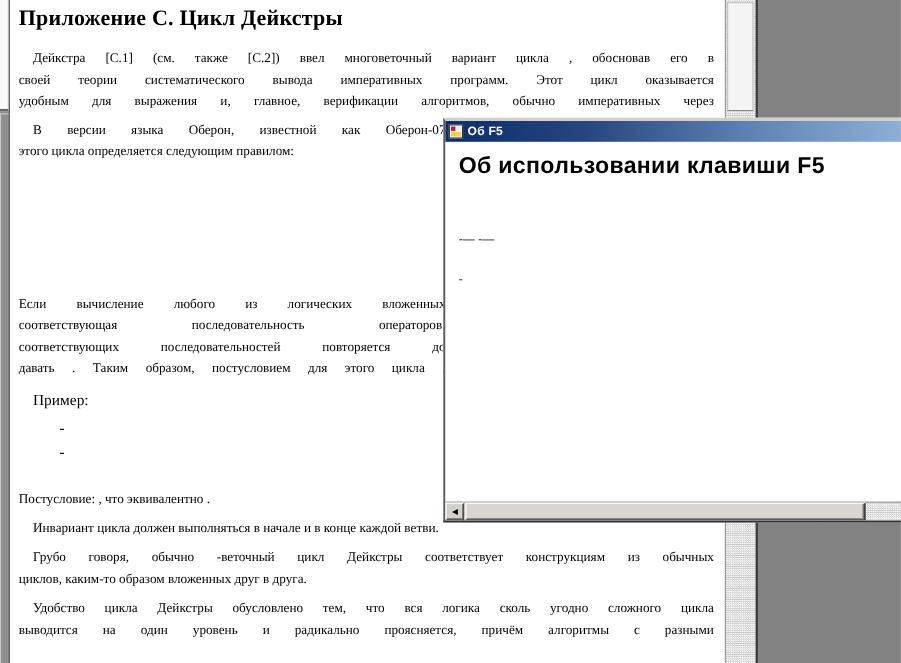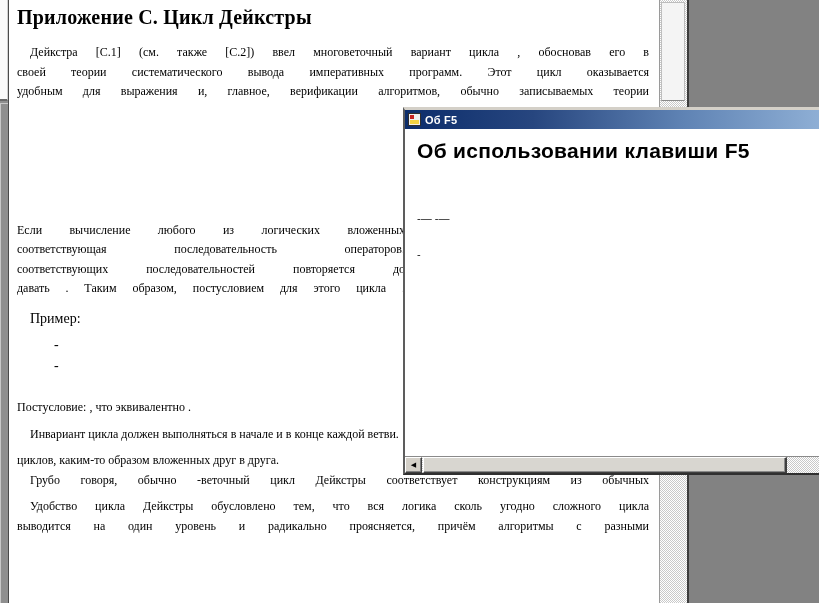--- a/index.html
+++ b/index.html
@@ -123,23 +123,27 @@
       <div class="track-low"></div>
     </div>
     <div class="doc-border-left"></div>
 
     <div class="doc-area">
       <div class="doc-title">Приложение С. Цикл Дейкстры</div>
 
       <div class="para">
         <span class="ln j ind">Дейкстра [C.1] (см. также [C.2]) ввел многоветочный вариант цикла , обосновав его в</span>
         <span class="ln j">своей теории систематического вывода императивных программ. Этот цикл оказывается</span>
-        <span class="ln j">удобным для выражения и, главное, верификации алгоритмов, обычно записываемых теории</span>
-      </div>
-
+        <span class="ln j">удобным для выражения и, главное, верификации алгоритмов, обычно императивных через</span>
+      </div>
+
+      <div class="para">
+        <span class="ln j cut ind">В версии языка Оберон, известной как Оберон-07</span>
+        <span class="ln">этого цикла определяется следующим правилом:</span>
+      </div>
 
       <div class="spacer-block"></div>
 
       <div class="para">
         <span class="ln j cut">Если вычисление любого из логических вложенных</span>
         <span class="ln j cut">соответствующая последовательность операторов.</span>
         <span class="ln j cut">соответствующих последовательностей повторяется до</span>
         <span class="ln j cut">давать . Таким образом, постусловием для этого цикла .</span>
       </div>
 
@@ -151,22 +155,22 @@
 
       <div class="para">
         <span class="ln">Постусловие: , что эквивалентно .</span>
       </div>
 
       <div class="para">
         <span class="ln ind">Инвариант цикла должен выполняться в начале и в конце каждой ветви.</span>
       </div>
 
       <div class="para">
+        <span class="ln j ind">Грубо говоря, обычно -веточный цикл Дейкстры соответствует конструкциям из  обычных</span>
         <span class="ln">циклов, каким-то образом вложенных друг в друга.</span>
-        <span class="ln j ind">Грубо говоря, обычно -веточный цикл Дейкстры соответствует конструкциям из  обычных</span>
       </div>
 
       <div class="para">
         <span class="ln j ind">Удобство цикла Дейкстры обусловлено тем, что вся логика сколь угодно сложного цикла</span>
         <span class="ln j">выводится на один уровень и радикально проясняется, причём алгоритмы с разными</span>
       </div>
     </div>
 
     <div class="doc-border-right"></div>
 

